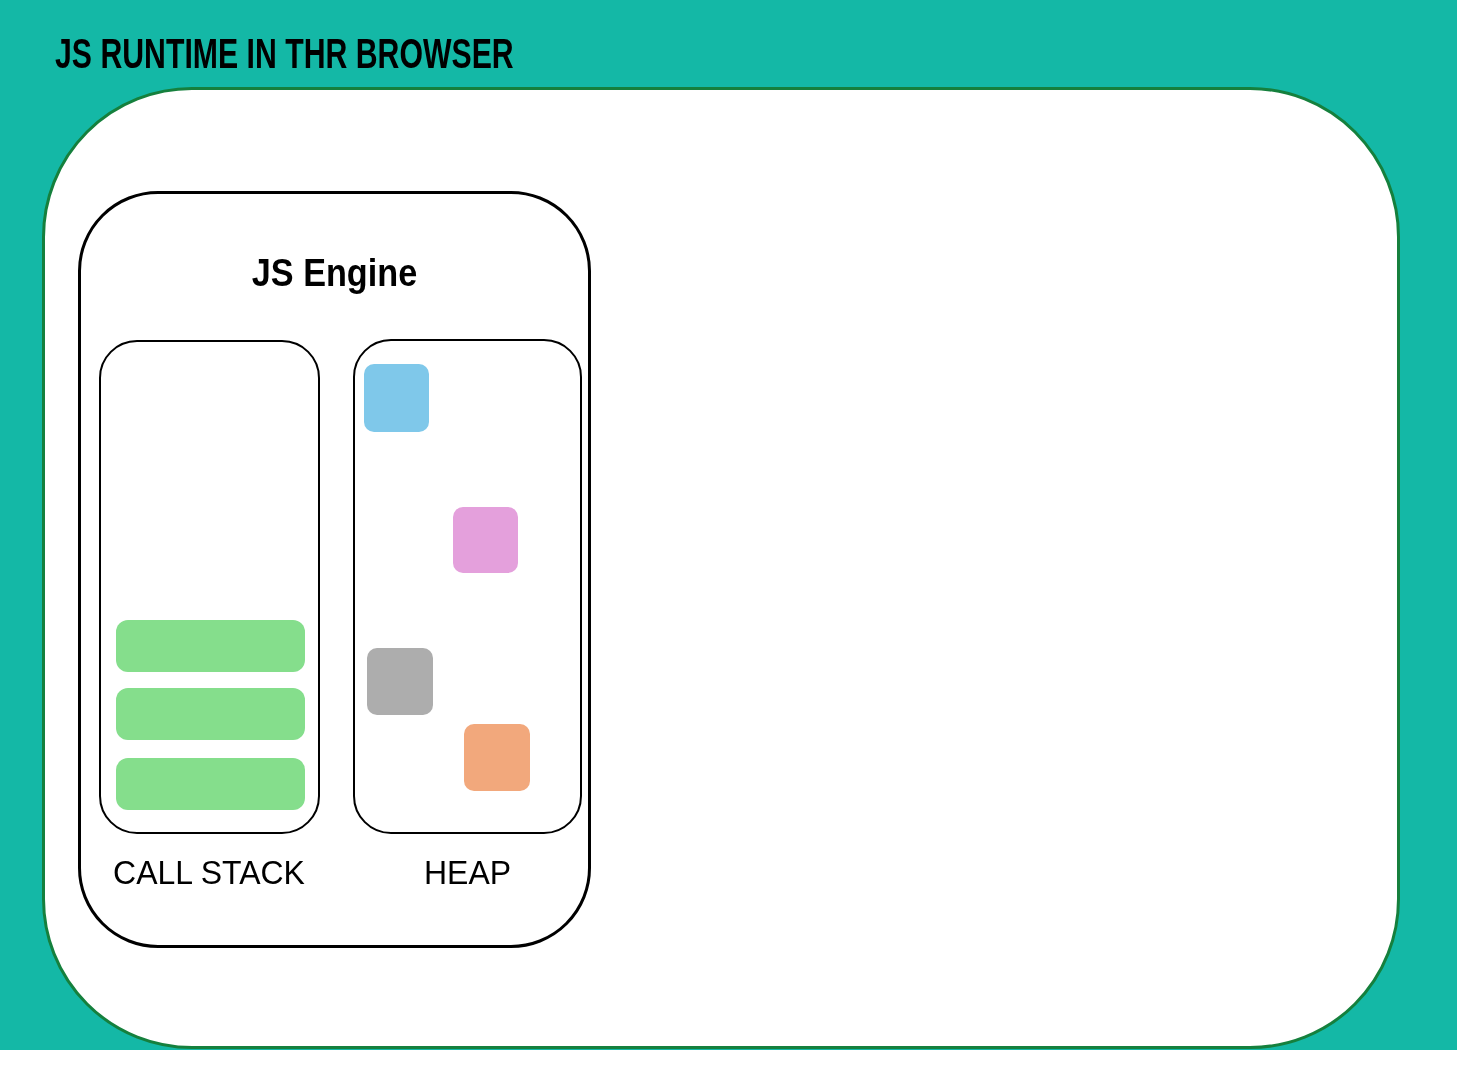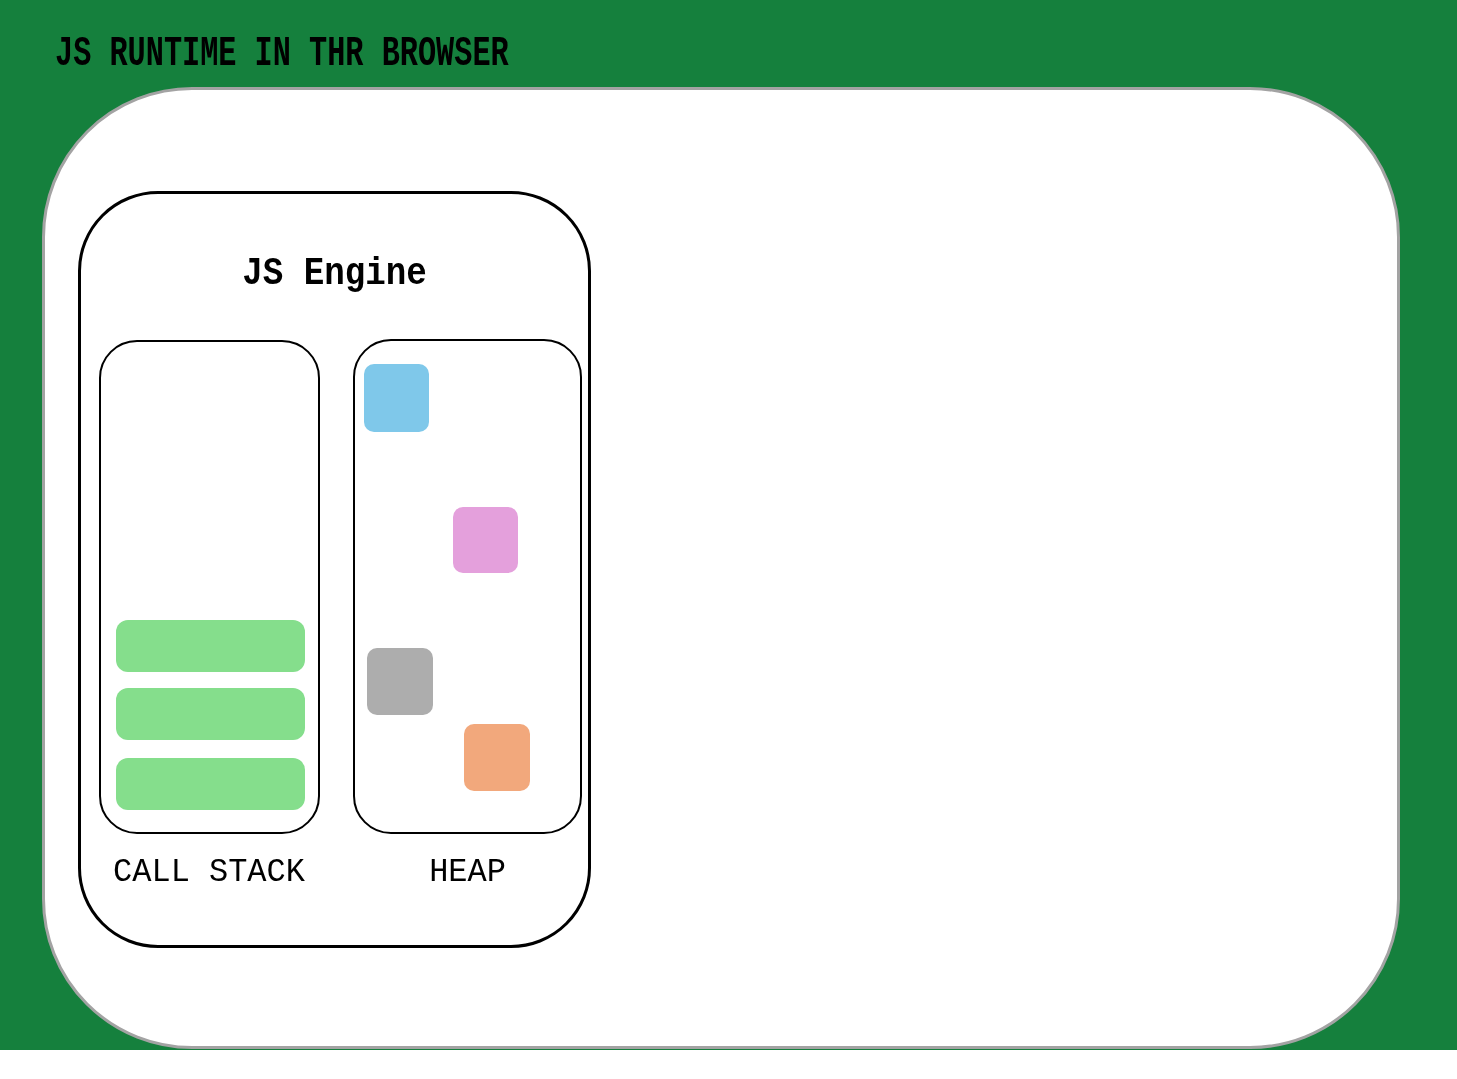--- a/index.html
+++ b/index.html
@@ -5,43 +5,42 @@
   html, body {
     margin: 0;
     padding: 0;
     background: #FFFFFF;
     font-family: "Liberation Sans", sans-serif;
   }
   .canvas {
     position: relative;
     width: 1457px;
     height: 1050px;
-    background: #15803d;
+    background: #14b8a6;
     overflow: hidden;
-    font-family: Liberation Mono, monospace;
   }
   .diagram-title {
     position: absolute;
     left: 55px;
     top: 30px;
     font-size: 42px;
     font-weight: bold;
     color: #000000;
     white-space: nowrap;
     transform: scaleX(0.72);
     transform-origin: left top;
     letter-spacing: 0px;
   }
   .browser-box {
     position: absolute;
     left: 42px;
     top: 87px;
     width: 1358px;
     height: 962px;
-    border: 3px solid #a3a3a3;
+    border: 3px solid #15803d;
     border-radius: 150px;
     background: #FFFFFF;
     box-sizing: border-box;
   }
   .engine-box {
     position: absolute;
     left: 33px;
     top: 101px;
     width: 513px;
     height: 757px;

